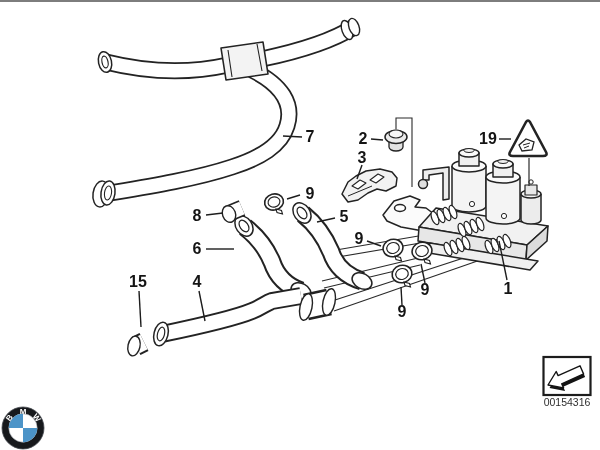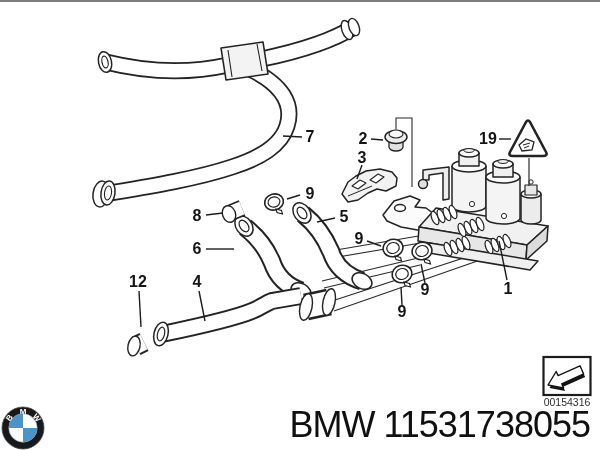--- a/index.html
+++ b/index.html
@@ -221,33 +221,32 @@
   <span class="lbl" style="left:363px;top:139px">2</span>
   <span class="lbl" style="left:362px;top:158px">3</span>
   <span class="lbl" style="left:488px;top:139px">19</span>
   <span class="lbl" style="left:310px;top:194px">9</span>
   <span class="lbl" style="left:197px;top:216px">8</span>
   <span class="lbl" style="left:344px;top:217px">5</span>
   <span class="lbl" style="left:359px;top:239px">9</span>
   <span class="lbl" style="left:197px;top:249px">6</span>
   <span class="lbl" style="left:425px;top:290px">9</span>
   <span class="lbl" style="left:402px;top:312px">9</span>
-  <span class="lbl" style="left:138px;top:282px">12</span>
+  <span class="lbl" style="left:138px;top:282px">15</span>
   <span class="lbl" style="left:197px;top:282px">4</span>
   <span class="lbl" style="left:508px;top:289px">1</span>
 
   <div id="doccode">00154316</div>
 
   <svg id="logo" viewBox="0 0 44 44">
     <circle cx="22" cy="22" r="21" fill="#17191C" stroke="#44484e" stroke-width="0.8"></circle>
     <circle cx="22" cy="22" r="14.2" fill="#ffffff" stroke="#9aa0a6" stroke-width="0.6"></circle>
     <path d="M22,22 L22,7.8 A14.2,14.2 0 0 0 7.8,22 Z" fill="#4C94C8"></path>
     <path d="M22,22 L36.2,22 A14.2,14.2 0 0 1 22,36.2 Z" fill="#4C94C8"></path>
     <g fill="#ffffff" font-size="8" font-weight="bold" text-anchor="middle" font-family="Liberation Sans, sans-serif">
       <text x="8.5" y="14.5" transform="rotate(-52 8.5 12)">B</text>
       <text x="22" y="7.5">M</text>
       <text x="35.5" y="14.5" transform="rotate(52 35.5 12)">W</text>
     </g>
   </svg>
 
-  <div id="title">BMW 11531738055</div>
 
 </div>
 
 </body></html>

